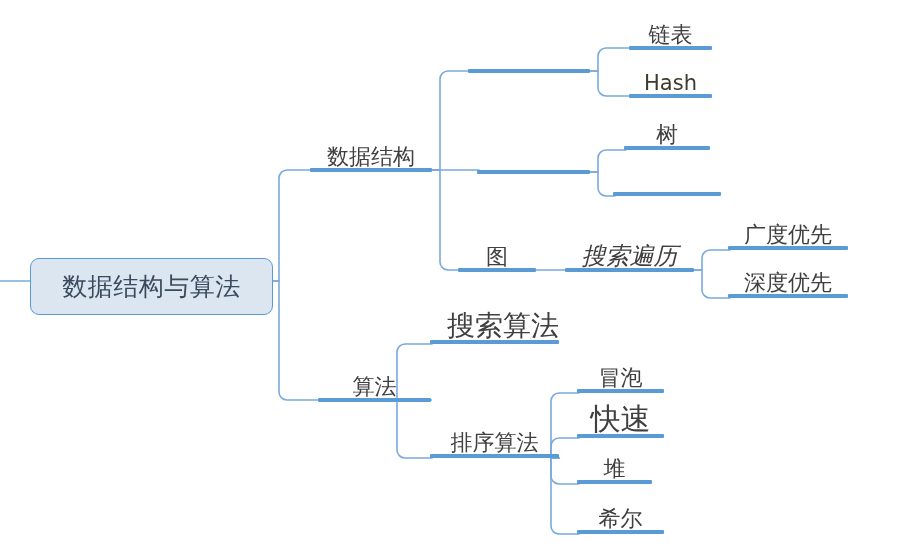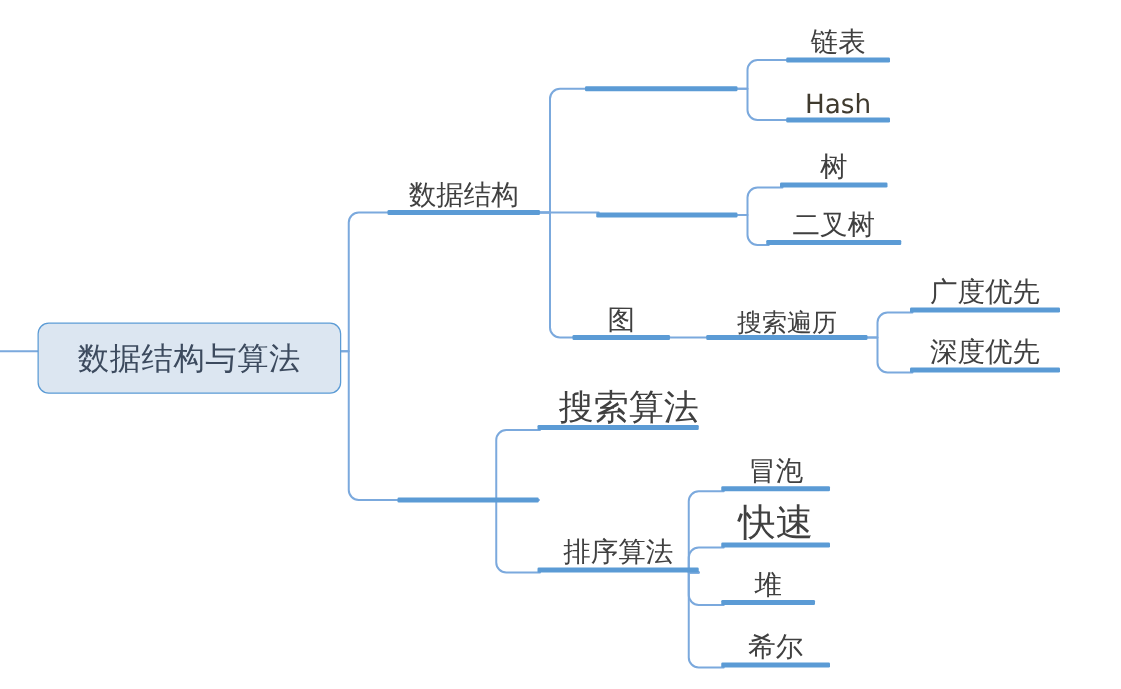--- a/index.html
+++ b/index.html
@@ -127,40 +127,40 @@
         <div class="node-bar" style="background: rgb(91, 155, 213);"></div>
       </div>
       <div class="node" style="left: 477px; top: 130px; width: 113px; height: 44px;">
         <div class="node-bar" style="background: rgb(91, 155, 213);"></div>
       </div>
       <div class="node" style="left: 624px; top: 106px; width: 86px; height: 44px;">
         <span class="node-label" style="font-size: 22px;">树</span>
         <div class="node-bar" style="background: rgb(91, 155, 213);"></div>
       </div>
       <div class="node" style="left: 613px; top: 152px; width: 108px; height: 44px;">
-        <span class="node-label" style="font-size: 22px;">二叉树</span>
         <div class="node-bar" style="background: rgb(91, 155, 213);"></div>
       </div>
       <div class="node" style="left: 458px; top: 228px; width: 78px; height: 44px;">
         <span class="node-label" style="font-size: 22px;">图</span>
         <div class="node-bar" style="background: rgb(91, 155, 213);"></div>
       </div>
       <div class="node" style="left: 565px; top: 228px; width: 129px; height: 44px;">
-        <span class="node-label" style="font-size: 20px;">搜索遍历</span>
+        <span class="node-label" style="font-size: 24px; font-style: italic;">搜索遍历</span>
         <div class="node-bar" style="background: rgb(91, 155, 213);"></div>
       </div>
       <div class="node" style="left: 728px; top: 206px; width: 120px; height: 44px;">
         <span class="node-label" style="font-size: 22px;">广度优先</span>
         <div class="node-bar" style="background: rgb(91, 155, 213);"></div>
       </div>
       <div class="node" style="left: 728px; top: 254px; width: 120px; height: 44px;">
         <span class="node-label" style="font-size: 22px;">深度优先</span>
         <div class="node-bar" style="background: rgb(91, 155, 213);"></div>
       </div>
       <div class="node" style="left: 318px; top: 358px; width: 113px; height: 44px;">
+        <span class="node-label" style="font-size: 22px;">算法</span>
         <div class="node-bar" style="background: rgb(91, 155, 213);"></div>
       </div>
       <div class="node" style="left: 430px; top: 300px; width: 129px; height: 44px;">
         <span class="node-label" style="font-size: 28px; text-align: right;">搜索算法</span>
         <div class="node-bar" style="background: rgb(91, 155, 213);"></div>
       </div>
       <div class="node" style="left: 430px; top: 414px; width: 129px; height: 44px;">
         <span class="node-label" style="font-size: 22px;">排序算法</span>
         <div class="node-bar" style="background: rgb(91, 155, 213);"></div>
       </div>

